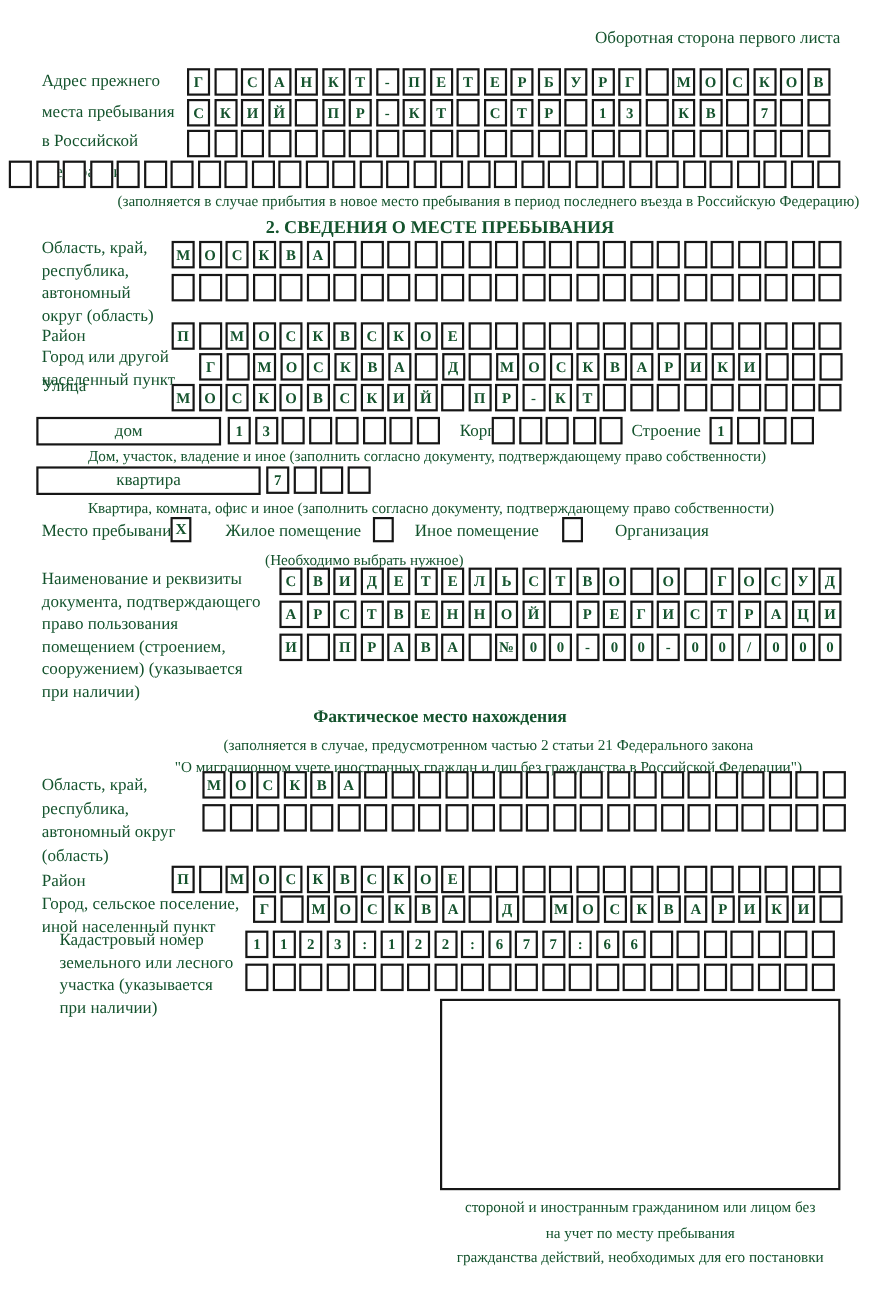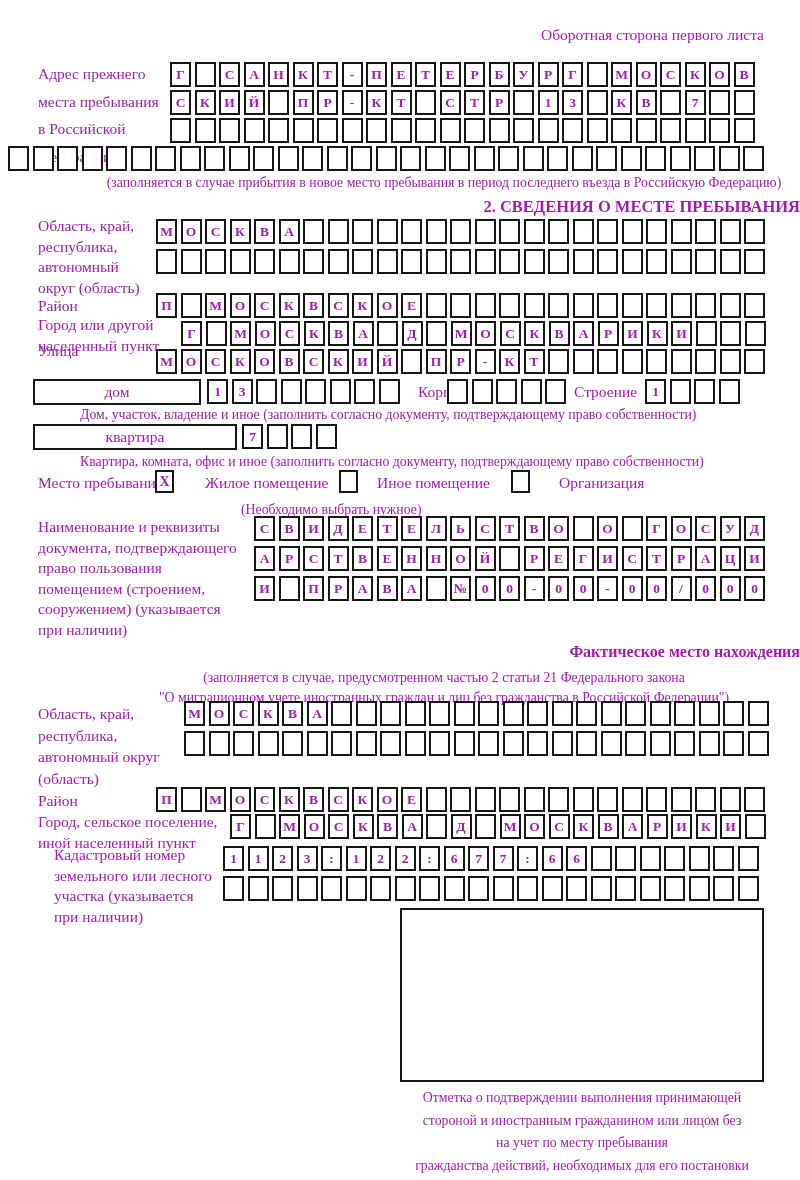--- a/index.html
+++ b/index.html
@@ -1,27 +1,27 @@
 <!DOCTYPE html>
 <html><head>
 <meta charset="utf-8">
 <style>
   html,body{margin:0;padding:0;background:#ffffff;}
   #page{
     position:relative;width:800px;height:1180px;background:#fff;
-    font-family:"Liberation Serif","DejaVu Serif",serif;color:#a21caf;
+    font-family:"Liberation Serif","DejaVu Serif",serif;color:#14532d;
     overflow:hidden;
   }
   .lbl{position:absolute;font-size:15.5px;line-height:20.5px;white-space:nowrap;}
   .lbl.lh27 div{line-height:27.6px;}
   .lbl.lh21 div{line-height:21.5px;}
   .pagehdr{position:absolute;top:26px;right:36px;font-size:15.5px;}
   .note{position:absolute;font-size:13.8px;white-space:nowrap;padding-left:44px;}
   .center{left:0;width:100%;text-align:center;white-space:normal;}
-  .title{position:absolute;left:0;width:100%;text-align:right;font-weight:bold;font-size:16.5px;}
+  .title{position:absolute;left:0;width:100%;text-align:center;font-weight:bold;font-size:16.5px;}
   .cellrow{position:absolute;display:flex;gap:3.5px;}
   .cell{
     flex:0 0 21px;width:21px;height:25px;box-sizing:border-box;
     border:2px solid #161616;background:#fff;
     display:flex;align-items:center;justify-content:center;
     font-size:13.5px;font-weight:600;font-family:"Liberation Serif","DejaVu Serif",serif;
   }
   .cb .cell{flex-basis:19px;width:19px;height:23px;font-size:14px;}
   .wbox{
     position:absolute;box-sizing:border-box;border:2px solid #161616;background:#fff;
@@ -609,19 +609,18 @@
       <span class="cell"></span>
       <span class="cell"></span>
       <span class="cell"></span>
       <span class="cell"></span>
       <span class="cell"></span>
       <span class="cell"></span>
     </div>
 
   <div class="stamp" style="left:400px;top:908px;width:364px;height:174px"></div>
   <div class="stampnote" style="left:392px;top:1087px;width:380px">
-      <div>Отметка о подтверждении выполнения принимающей</div>
       <div>стороной и иностранным гражданином или лицом без</div>
       <div>на учет по месту пребывания</div>
       <div>гражданства действий, необходимых для его постановки</div>
     </div>
 
 </div>
 
 </body></html>

